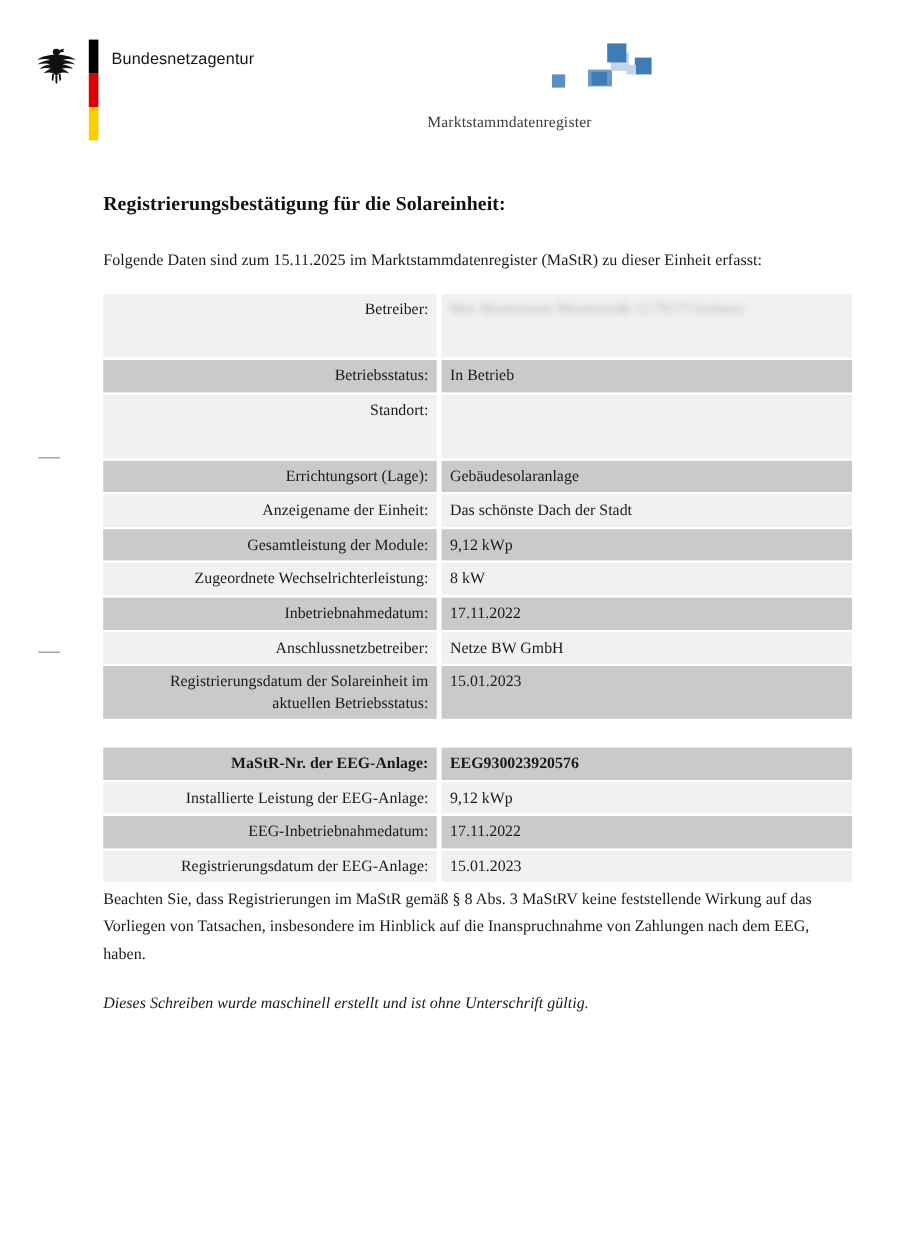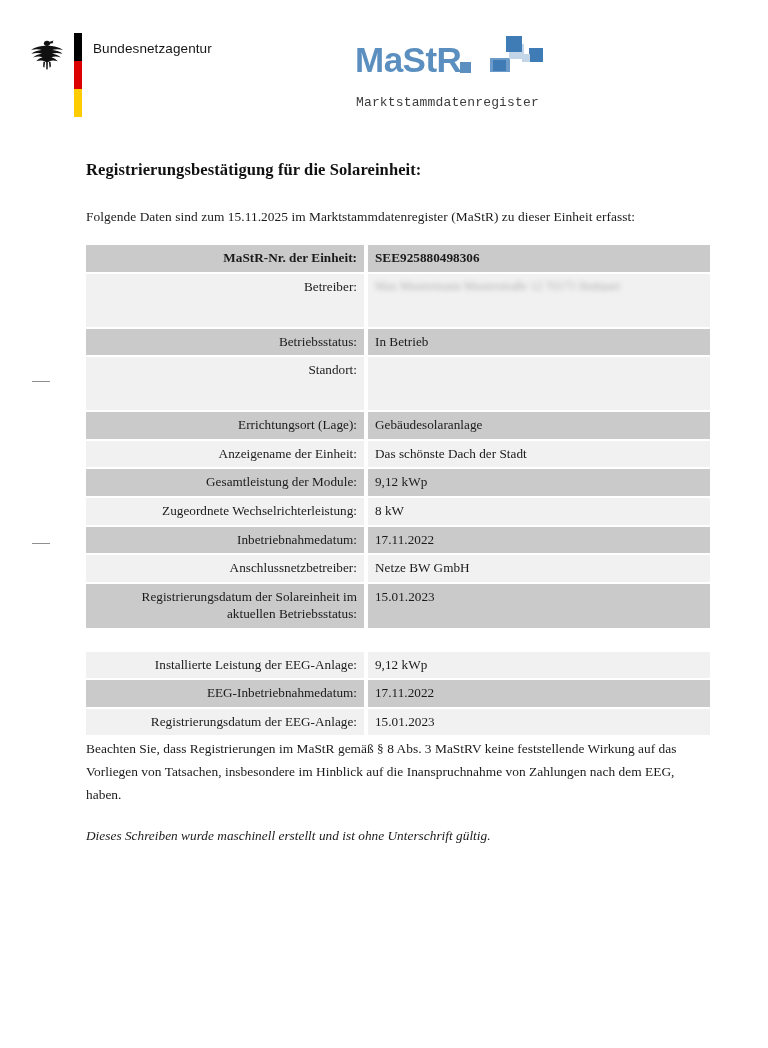--- a/index.html
+++ b/index.html
@@ -72,21 +72,21 @@
     font-size: 35px;
     font-weight: 600;
     color: #5b8fc0;
     letter-spacing: -0.5px;
     line-height: 1;
   }
   .mastr-sub {
     position: absolute;
     left: 1px;
     bottom: 0;
-    font-family: Liberation Mono, monospace;
+    font-family: Liberation Serif, serif;
     font-size: 13px;
     color: #3d3d3d;
     letter-spacing: 0.15px;
     white-space: nowrap;
   }
   .sq { position: absolute; }
 
   
   .content {
     position: absolute;
@@ -203,21 +203,20 @@
         <path d="M26 45 L28.8 45 L27.6 55 L25.4 53 Z"></path>
         <path d="M38 45 L35.2 45 L36.4 55 L38.6 53 Z"></path>
         <path d="M30.6 46.5 L33.4 46.5 L33.2 57 L32 59 L30.8 57 Z"></path>
       </g>
     </svg>
     <div class="flagbar"></div>
     <div class="bund-word">Bundesnetzagentur</div>
   </div>
 
   <div class="mastr-logo">
-    <div class="mastr-word">MaStR</div>
 
     <svg class="sq" style="left:88px; top:2px; width:120px; height:46px;" viewBox="0 0 120 46">
       <rect x="17" y="26" width="11" height="11" fill="#5b8fc0"></rect>
       <rect x="47" y="22" width="20" height="14" fill="#6c9ac9"></rect>
       <rect x="50" y="24" width="13" height="11" fill="#3f7cb5"></rect>
       <rect x="66" y="8" width="15" height="15" fill="#c3d6e8"></rect>
       <rect x="63" y="0" width="16" height="16" fill="#3f7cb5"></rect>
       <rect x="86" y="12" width="14" height="14" fill="#3f7cb5"></rect>
       <rect x="79" y="18" width="8" height="8" fill="#c3d6e8"></rect>
     </svg>
@@ -234,25 +233,20 @@
 
   <p class="intro">Folgende Daten sind zum 15.11.2025 im Marktstammdatenregister (MaStR) zu dieser Einheit erfasst:</p>
 
   <table class="data-table">
     <colgroup>
         <col class="lbl">
         <col class="gap">
         <col class="val">
       </colgroup>
     <tbody id="unit-rows">
-        <tr class="dark strong">
-          <td class="lbl">MaStR-Nr. der Einheit:</td>
-          <td class="gap"></td>
-          <td class="val">SEE925880498306</td>
-        </tr>
         <tr class="light">
           <td class="lbl tall">Betreiber:</td>
           <td class="gap"></td>
           <td class="val tall">
             <span class="redacted">Max Mustermann Musterstraße 12 70173 Stuttgart</span>
           </td>
         </tr>
         <tr class="dark">
           <td class="lbl">Betriebsstatus:</td>
           <td class="gap"></td>
@@ -305,20 +299,25 @@
 
   <div class="table-gap"></div>
 
   <table class="data-table">
     <colgroup>
         <col class="lbl">
         <col class="gap">
         <col class="val">
       </colgroup>
     <tbody id="eeg-rows">
+        <tr class="dark strong">
+          <td class="lbl">MaStR-Nr. der EEG-Anlage:</td>
+          <td class="gap"></td>
+          <td class="val">EEG930023920576</td>
+        </tr>
         <tr class="light">
           <td class="lbl">Installierte Leistung der EEG-Anlage:</td>
           <td class="gap"></td>
           <td class="val">9,12 kWp</td>
         </tr>
         <tr class="dark">
           <td class="lbl">EEG-Inbetriebnahmedatum:</td>
           <td class="gap"></td>
           <td class="val">17.11.2022</td>
         </tr>

